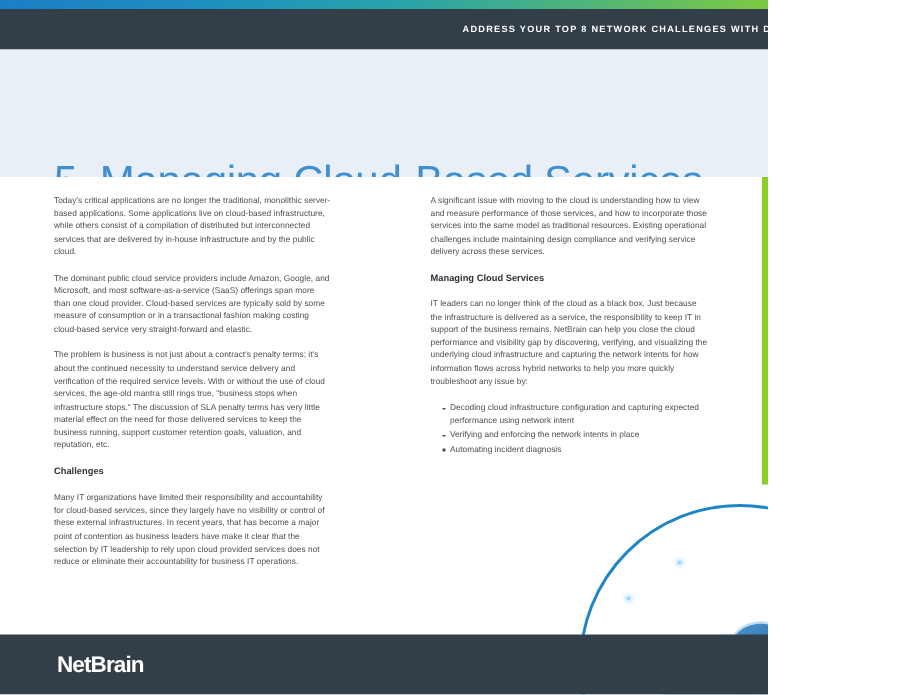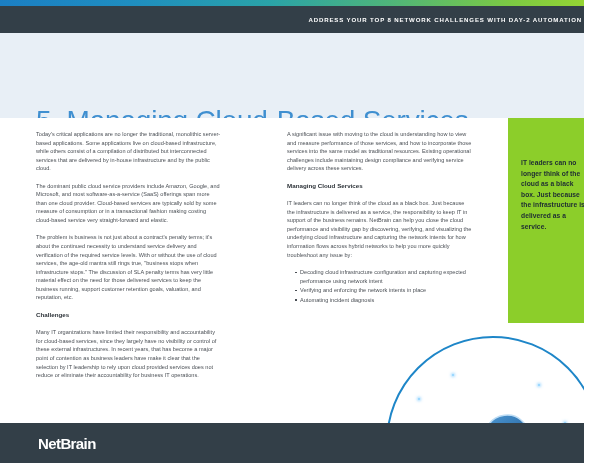--- a/index.html
+++ b/index.html
@@ -11,21 +11,21 @@
     height: 463px;
     font-family: "Liberation Sans", sans-serif;
     background: #ffffff;
     overflow: hidden;
     position: relative;
   }
 
   .page {
     position: absolute;
     inset: 0;
-    width: 584px;
+    width: 512px;
     height: 463px;
     overflow: hidden;
   }
 
   
   .gradient-bar {
     position: absolute;
     top: 0; left: 0;
     width: 600px;
     height: 6px;

